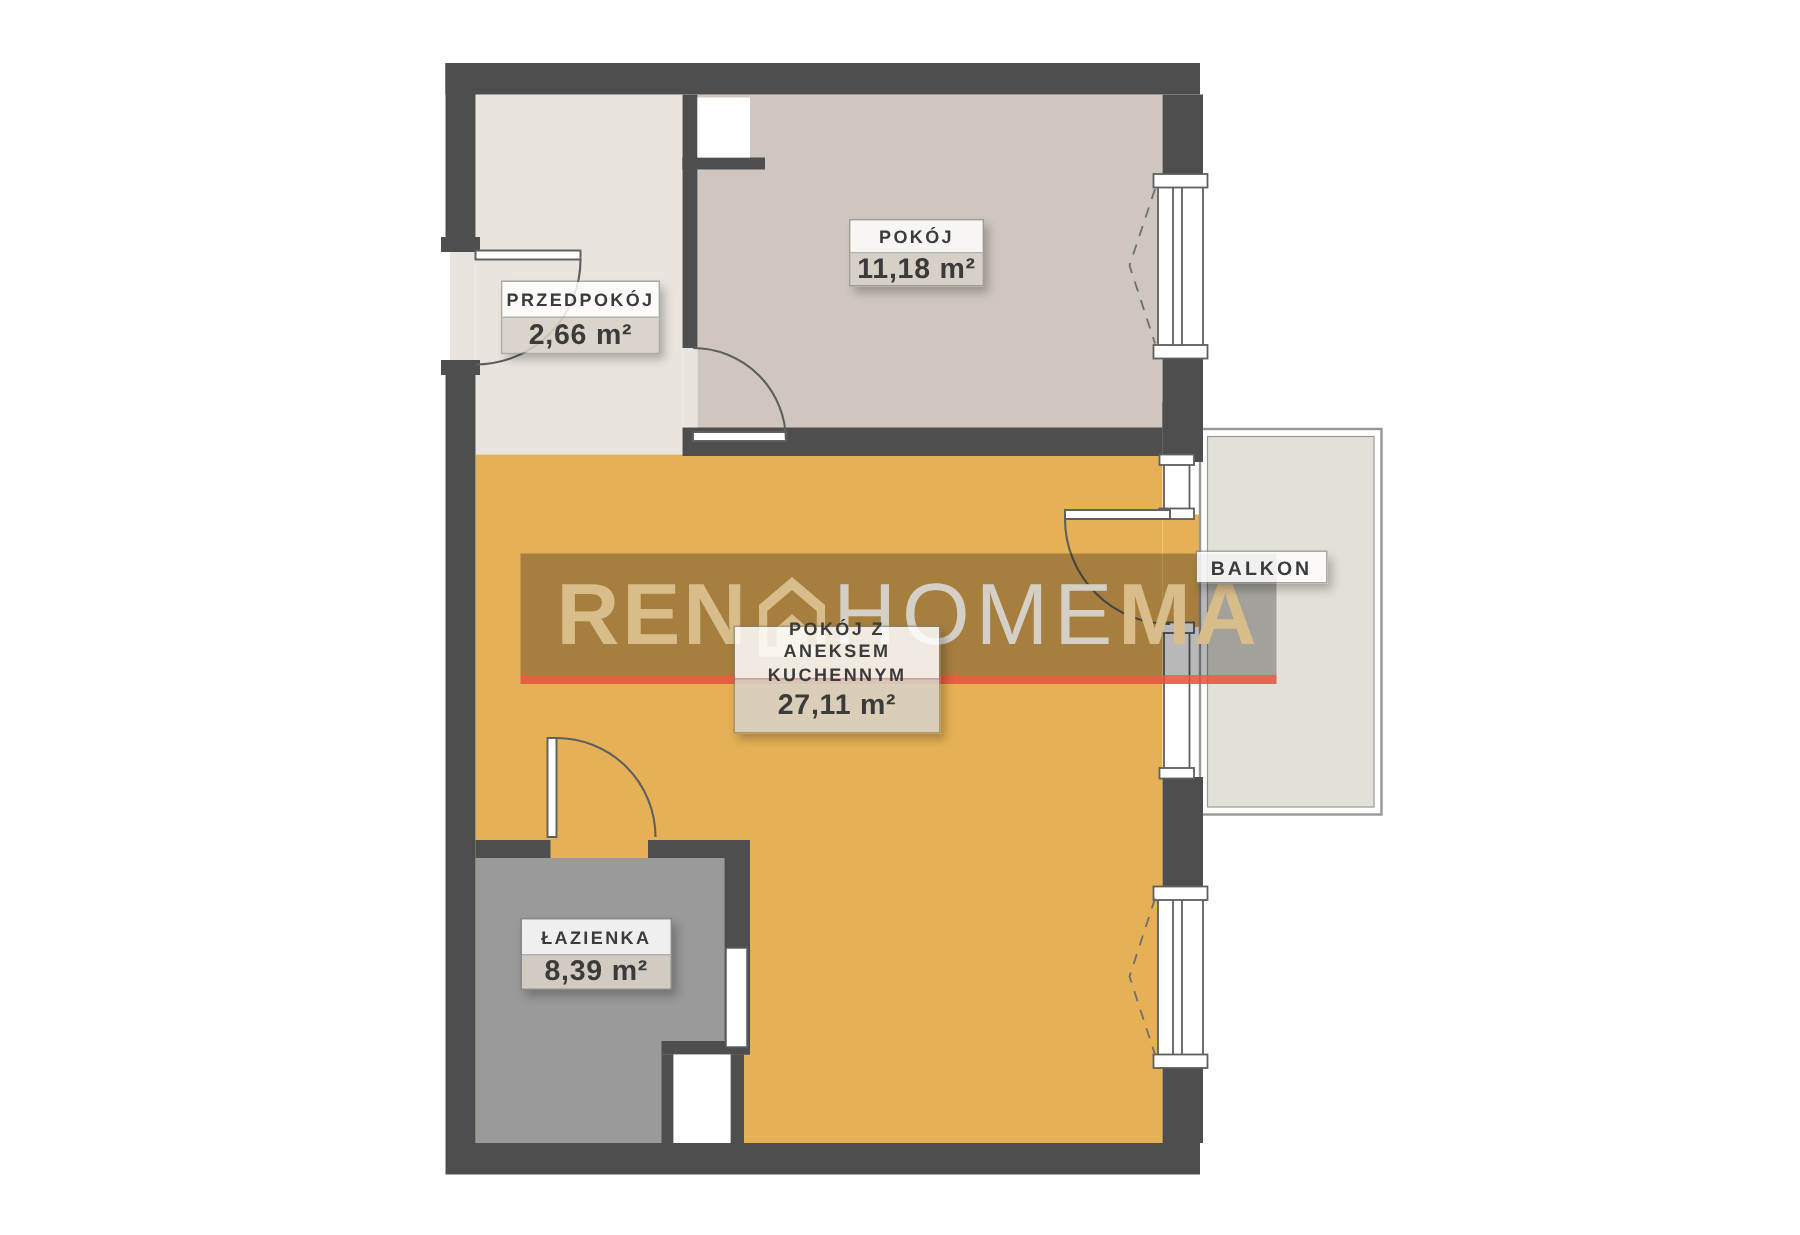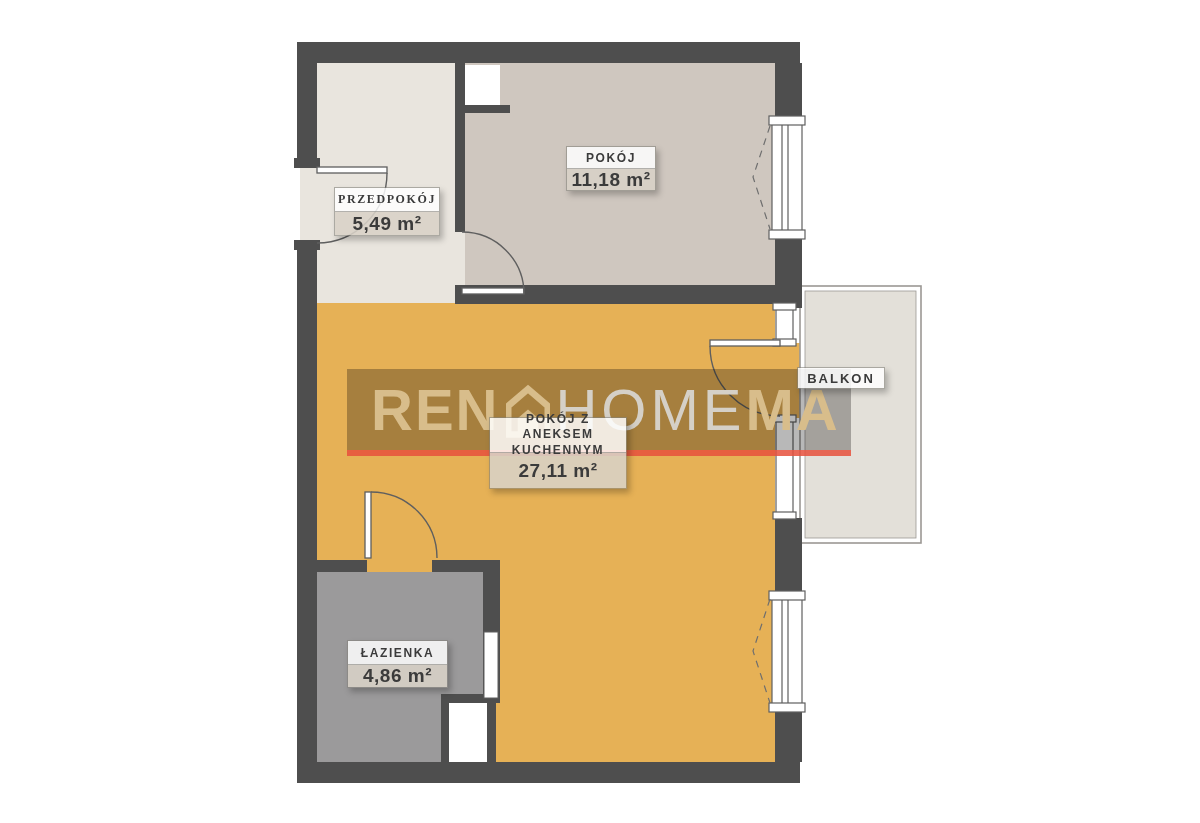--- a/index.html
+++ b/index.html
@@ -151,37 +151,37 @@
   <svg class="wm-house" viewBox="0 0 60 72">
     <path d="M30 6 L57 29 V68 H3 V29 Z" fill="none" stroke="var(--brand_sand)" stroke-width="9" stroke-linejoin="miter"></path>
     <path d="M30 34 L44 46 V68 H16 V46 Z" fill="var(--brand_sand)"></path>
   </svg>
   <span class="wm-word wm-light">HOME</span>
   <span class="wm-word wm-bold">MA</span>
 </div>
 <div class="wm-redline"></div>
 
 <div class="tag" style="left:334px;top:187px;width:106px;">
-  <div class="tag-name" style="height:24px;font-family:Liberation Serif, serif;">PRZEDPOKÓJ</div>
-  <div class="tag-area" style="height:23px;">5,49 m²</div>
+  <div class="tag-name" style="height:24px;">PRZEDPOKÓJ</div>
+  <div class="tag-area" style="height:23px;">2,66 m²</div>
 </div>
 
 <div class="tag" style="left:566px;top:146px;width:90px;">
   <div class="tag-name" style="height:22px;">POKÓJ</div>
   <div class="tag-area" style="height:21px;">11,18 m²</div>
 </div>
 
 <div class="tag" style="left:489px;top:417px;width:138px;">
   <div class="tag-name" style="height:35px;line-height:1.3;justify-content:center;">
     <span>POKÓJ Z ANEKSEM</span>
     <span>KUCHENNYM</span>
   </div>
   <div class="tag-area" style="height:35px;">27,11 m²</div>
 </div>
 
-<div class="tag" style="left:347px;top:640px;width:101px;">
+<div class="tag" style="left:347px;top:612px;width:101px;">
   <div class="tag-name" style="height:24px;">ŁAZIENKA</div>
-  <div class="tag-area" style="height:22px;">4,86 m²</div>
+  <div class="tag-area" style="height:22px;">8,39 m²</div>
 </div>
 
 <div class="tag" style="left:797px;top:367px;width:88px;height:22px;">
   <div class="tag-name-only">BALKON</div>
 </div>
 
 </body></html>

